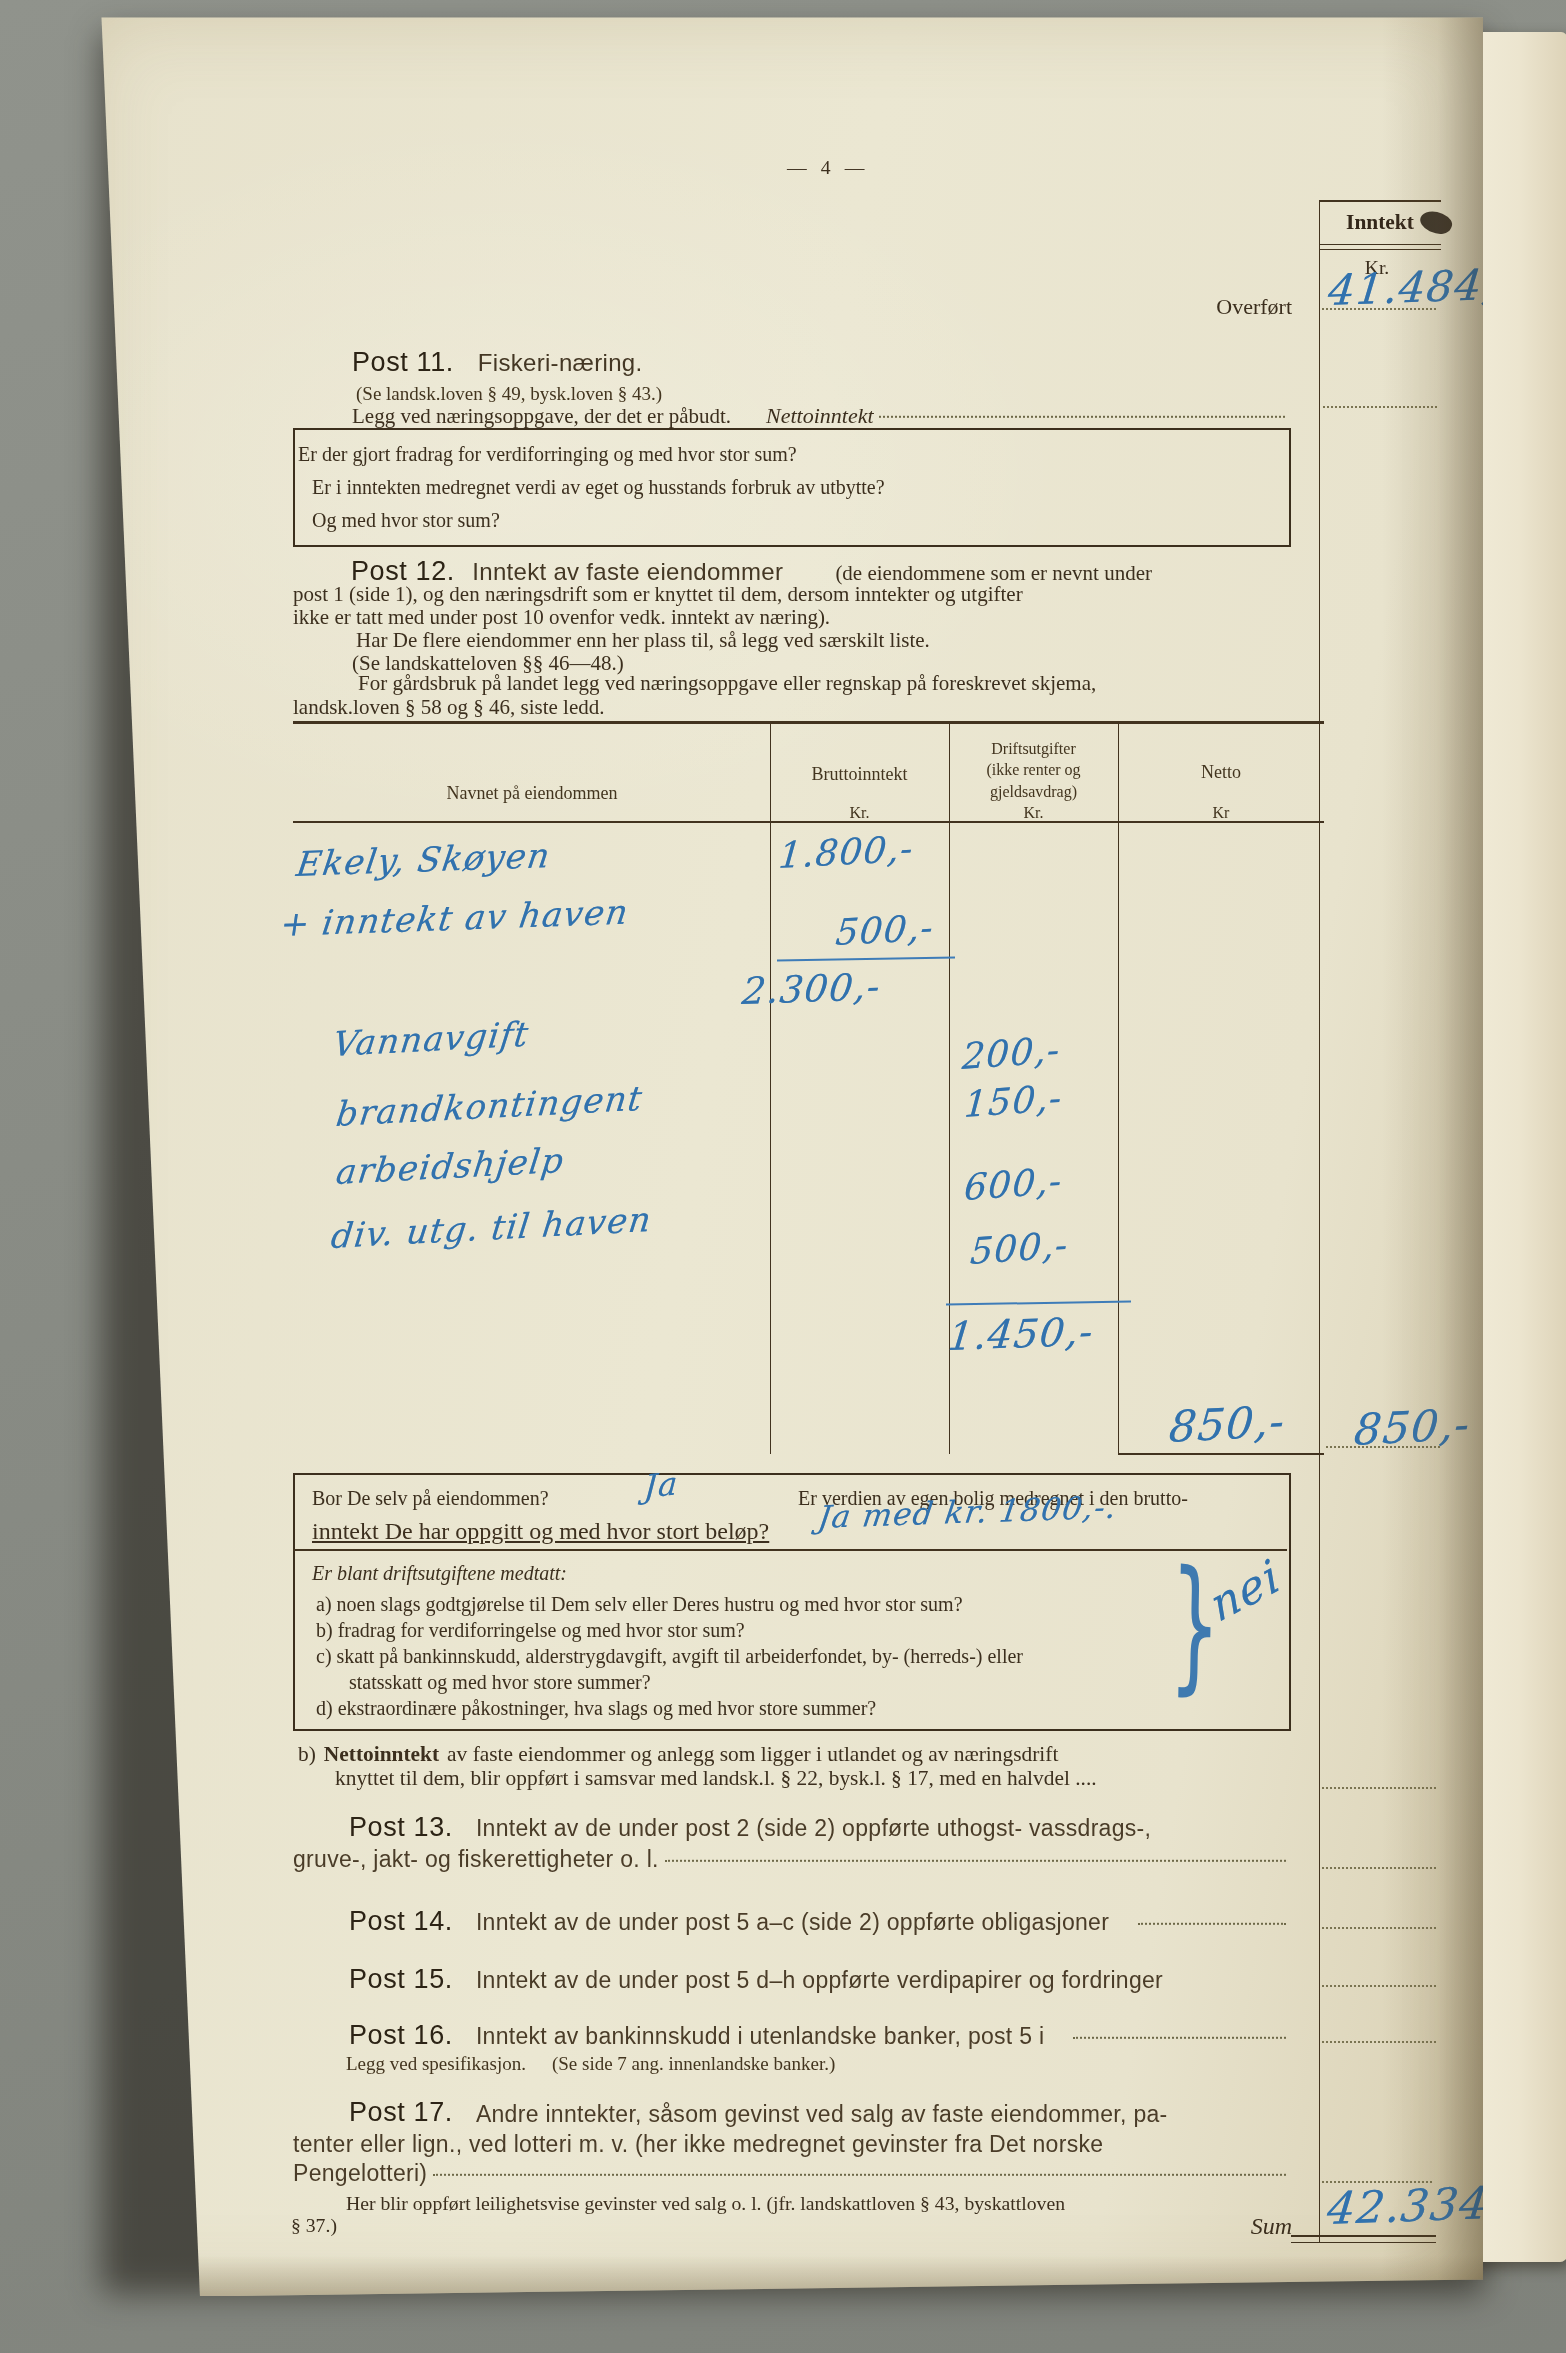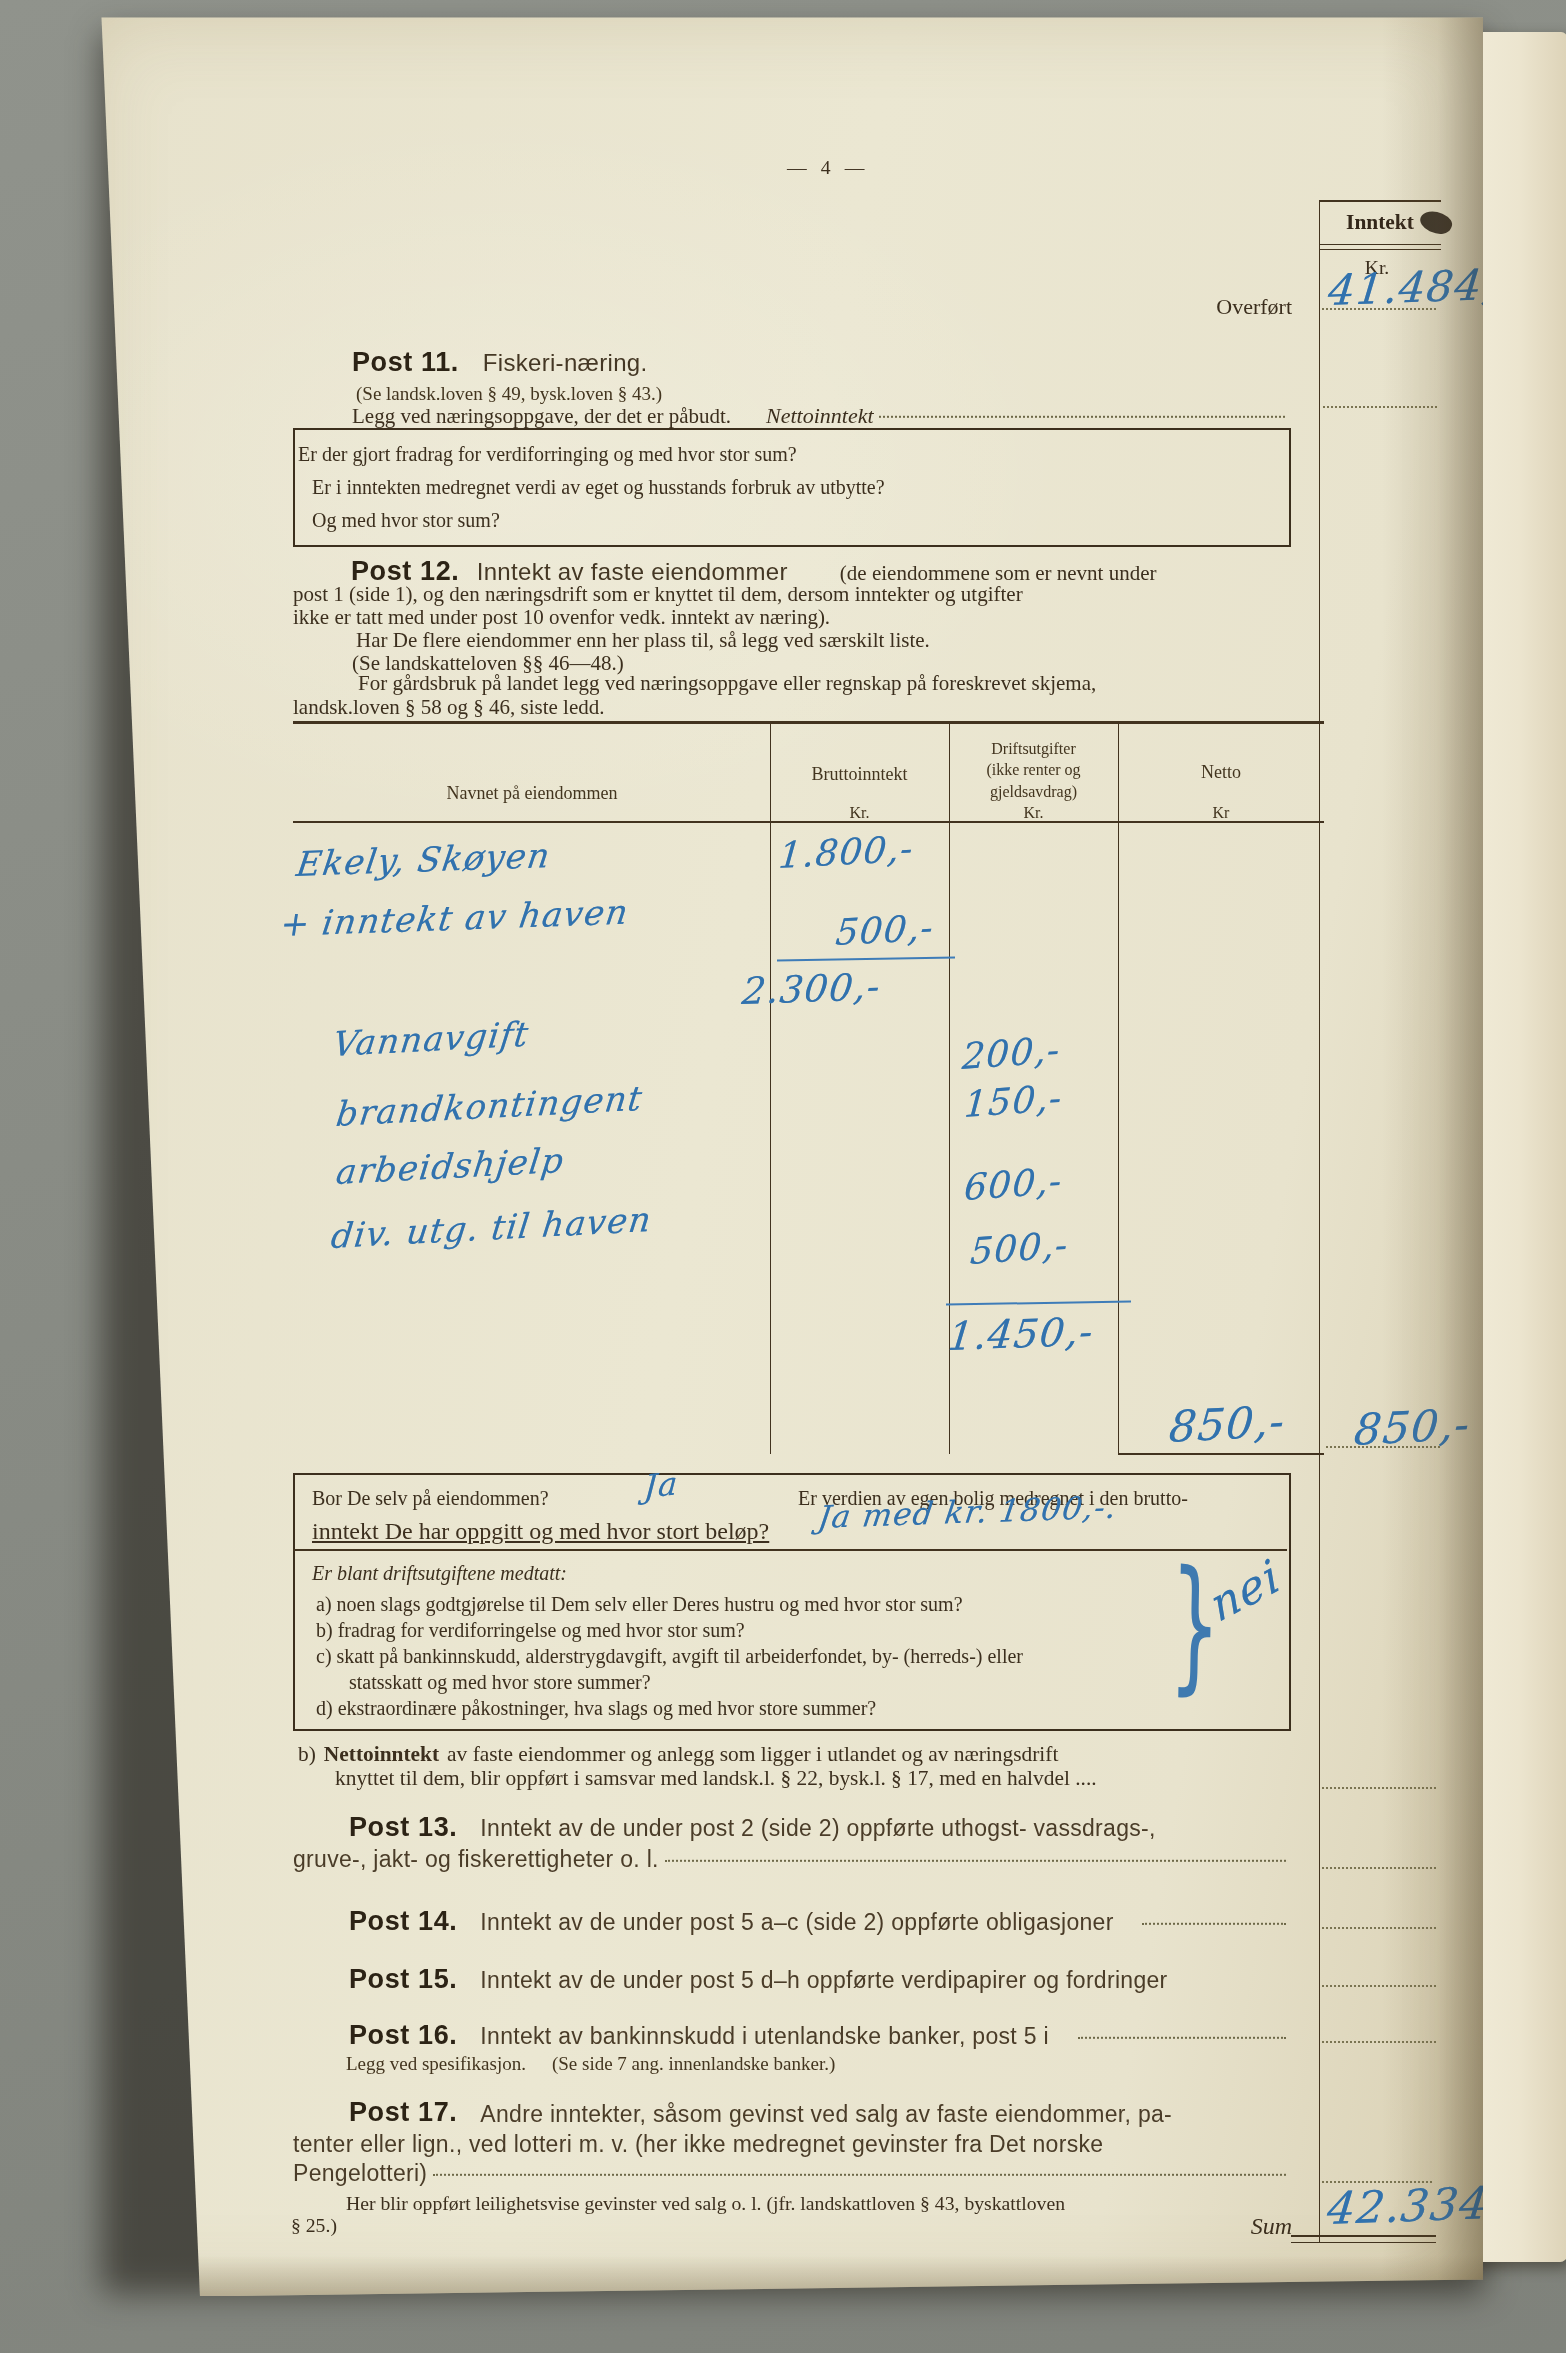--- a/index.html
+++ b/index.html
@@ -32,21 +32,21 @@
   .page::before{
     content:'';position:absolute;left:0;right:0;bottom:0;height:41px;pointer-events:none;
     background:linear-gradient(to top,rgba(86,70,38,.30),rgba(86,70,38,0));
   }
   .abs{position:absolute;white-space:nowrap;}
   .row{position:absolute;display:flex;align-items:baseline;white-space:nowrap;}
   .srf{font-family:"Liberation Serif",serif;font-size:21px;color:#3c2f1e;}
   .srf-sm{font-family:"Liberation Serif",serif;font-size:19px;color:#43351f;}
   .srf-hd{font-family:"Liberation Serif",serif;font-size:18px;color:#43351f;}
   .sans{font-family:"Liberation Sans",sans-serif;font-size:23px;color:#4a3c28;letter-spacing:0.3px;}
-  .plabel{font-family:"Liberation Sans",sans-serif;font-weight:bold;font-size:27px;color:#2c2315;letter-spacing:0.6px;}
+  .plabel{font-family:"Liberation Sans",sans-serif;font-weight:normal;font-size:27px;color:#2c2315;letter-spacing:0.6px;}
   .ptitle{font-family:"Liberation Sans",sans-serif;font-size:24px;color:#443724;letter-spacing:0.3px;}
   .it{font-style:italic;}
   .bold{font-weight:bold;}
   .ld{flex:1 1 auto;border-bottom:2.9px dotted #6d6848;margin:0 5.8px;transform:translateY(-5.2px);min-width:23px;}
   .vline{position:absolute;border-left:1.7px solid #42331f;width:0;}
   .hline{position:absolute;border-top:2.3px solid #42331f;height:0;}
   .box{position:absolute;border:2.3px solid #3c2f1d;}
   .hw{
     position:absolute;font-family:"DejaVu Serif",serif;font-style:italic;color:#3172ae;
     letter-spacing:1.2px;white-space:nowrap;transform-origin:left bottom;
@@ -212,21 +212,21 @@
   <div class="row" style="left:262px;top:2080px;gap:23px;align-items:flex-end;">
     <span class="plabel">Post 17.</span>
     <span class="sans">Andre inntekter, såsom gevinst ved salg av faste eiendommer, pa-</span>
   </div>
   <div class="abs sans" style="left:206px;top:2114px;">tenter eller lign., ved lotteri m. v. (her ikke medregnet gevinster fra Det norske</div>
   <div class="row" style="left:206px;top:2143px;width:999px;">
     <span class="sans">Pengelotteri)</span>
     <span class="ld"></span>
   </div>
   <div class="abs srf" style="left:259px;top:2175px;font-size:19.7px;">Her blir oppført leilighetsvise gevinster ved salg o. l. (jfr. landskattloven § 43, byskattloven</div>
-  <div class="abs srf" style="left:204px;top:2197px;font-size:19.7px;">§ 25.)</div>
+  <div class="abs srf" style="left:204px;top:2197px;font-size:19.7px;">§ 37.)</div>
 
   <div class="abs srf it" style="left:1089px;top:2196px;width:116px;text-align:right;font-size:24px;">Sum</div>
   <div class="kdot" style="left:1235px;top:2164px;width:110px;"></div>
   <div class="hw" style="left:1238px;top:2166px;font-size:44px;transform:rotate(-2deg) skewX(-8deg);">42.334,-</div>
   <div class="hline" style="left:1204px;top:2218px;width:145px;border-top-width:2.9px;"></div>
   <div class="hline" style="left:1204px;top:2225px;width:145px;border-top-width:1.7px;"></div>
 
   <div class="stitch" style="left:1443px;top:476px;height:25.5px;border-top:4.6px solid #1c150d;border-radius:0 8px 0 0;"></div>
   <div class="stitch" style="left:1443px;top:520px;height:38px;border-bottom:4.6px solid #1c150d;border-radius:0 0 8px 0;"></div>
   <div class="stitch" style="left:1438px;top:1647px;height:37px;border-top:4.6px solid #1c150d;border-radius:0 8px 0 0;"></div>

